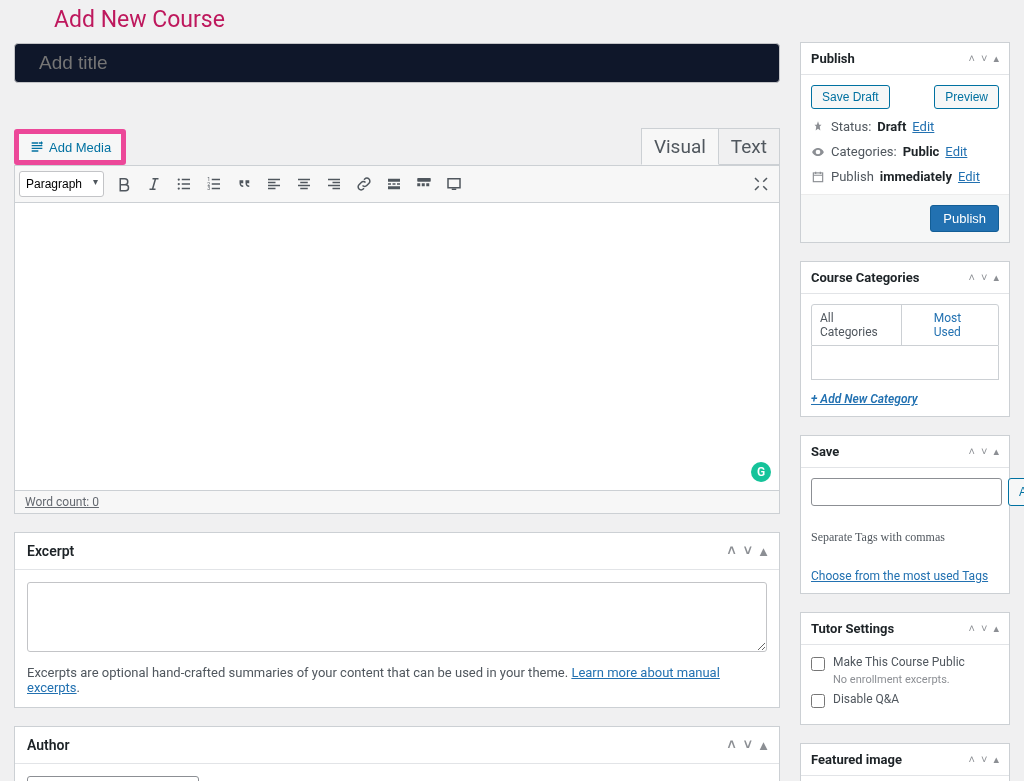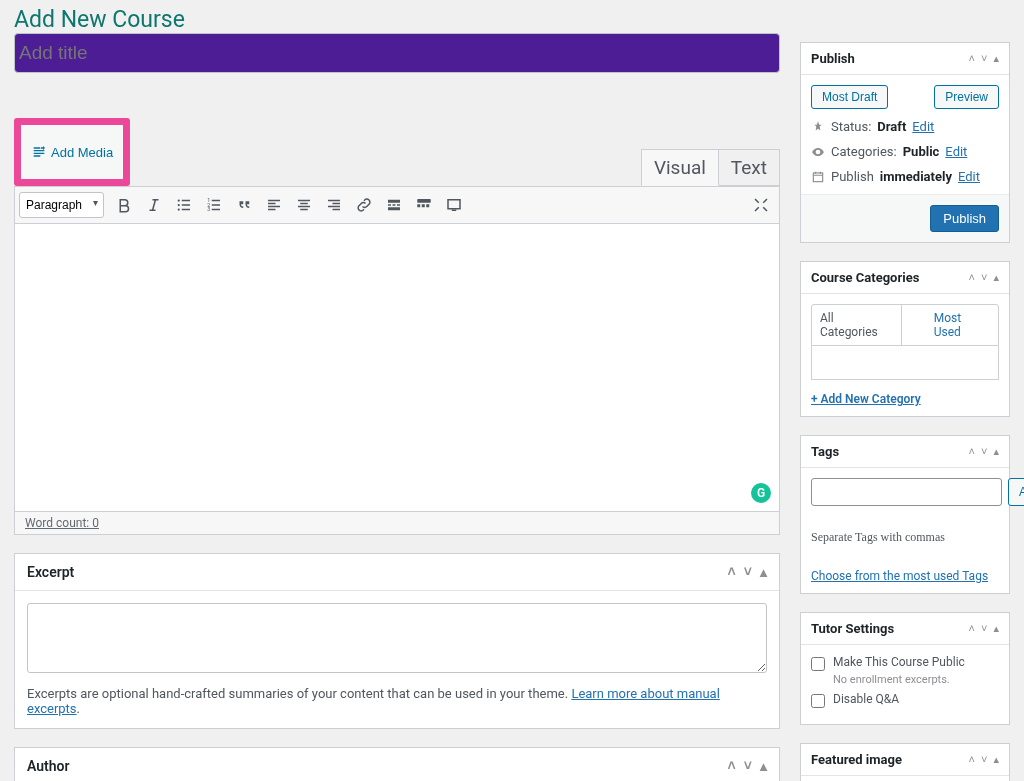--- a/index.html
+++ b/index.html
@@ -12,54 +12,55 @@
     height: 781px;
     overflow: hidden;
   }
   .wrap { display: flex; gap: 20px; padding: 0 14px 14px 14px; }
   .main { flex: 1; min-width: 0; }
   .side { width: 210px; flex-shrink: 0; padding-top: 42px; }
 
   .page-title {
     font-size: 23px;
     font-weight: 400;
-    color: #0f766e;
-    padding: 6px 0 0 0;
+    color: #be185d;
+    padding: 6px 0 10px 0;
+    margin-left: 40px;
   }
 
   .title-input {
     width: 100%;
     height: 40px;
     font-size: 19px;
     border: 1px solid #c3c4c7;
     border-radius: 4px;
-    background: #4c1d95;
-    padding: 3px 4px;
+    background: #0f172a;
+    padding: 3px 24px;
     color: #8c8f94;
   }
 
   .editor-wrap { margin-top: 45px; }
 
   .media-row {
     display: flex;
     justify-content: space-between;
     align-items: flex-end;
     margin-bottom: 0;
   }
 
   .btn-media {
     display: inline-flex;
     align-items: center;
     gap: 4px;
-    border: 7px solid #ec4899;
+    border: 5px solid #ec4899;
     border-radius: 3px;
     background: #f6f7f7;
     color: #0071a1;
     font-size: 13px;
-    padding: 19px 10px;
+    padding: 5px 10px;
     cursor: pointer;
   }
   .btn-media svg { width: 16px; height: 16px; fill: #0071a1; }
 
   .tabs { display: flex; }
   .tab {
     padding: 6px 12px;
     border: 1px solid #ccd0d4;
     background: #f0f0f1;
     color: #50575e;
@@ -179,21 +180,21 @@
   .pub-footer {
     background:#f6f7f7; border-top:1px solid #ececec;
     padding: 10px; display:flex; justify-content:flex-end;
   }
 
   .cat-tabs { display:flex; border:1px solid #ccd0d4; border-radius:3px 3px 0 0; overflow:hidden;gap:24px; }
   .cat-tab { padding:6px 8px; font-size:12px; cursor:pointer; border-right:1px solid #ccd0d4; }
   .cat-tab:last-child{border-right:none;}
   .cat-tab.inactive { color:#2271b1; }
   .cat-list { border:1px solid #ccd0d4; border-top:none; height:34px; }
-  .cat-add { margin-top:12px; }
+  .cat-add { margin-top:12px;font-style:italic; }
   .cat-add a { color:#2271b1; text-decoration: underline; font-weight:600; font-size:12px; }
 
   .tag-row{ display:flex; gap:6px; }
   .tag-input{ flex:1; height:28px; border:1px solid #8c8f94; border-radius:3px; padding:0 6px; }
   .tag-help { margin-top:24px; font-size:12px;font-family:Liberation Serif, serif; }
   .tag-link { margin-top:24px; }
   .tag-link a{ color:#2271b1; text-decoration:underline; font-size:12px;}
 
   .chk-row { display:flex; align-items:flex-start; gap:8px; margin-bottom:6px; font-size:12px; }
   .chk-row input { margin-top:2px; width:14px; height:14px; }
@@ -358,21 +359,21 @@
       <div class="sbox-head">
         <span class="sbox-title">Publish</span>
         <span class="sbox-controls">
           <span class="ctrl-btn">˄</span>
           <span class="ctrl-btn">˅</span>
           <span class="ctrl-btn">▴</span>
         </span>
       </div>
       <div class="sbox-body">
         <div style="display:flex; justify-content:space-between;">
-          <button class="btn-outline">Most Draft</button>
+          <button class="btn-outline">Save Draft</button>
           <button class="btn-outline">Preview</button>
         </div>
         <div class="pub-row">
           <svg viewBox="0 0 24 24">
               <path d="M12 2l2 6h4l-3 3 1 7-4-3-4 3 1-7-3-3h4z"></path>
             </svg>
           <span>Status: </span>
           <span class="bold">Draft</span>
           <a href="#">Edit</a>
         </div>
@@ -413,21 +414,21 @@
           <div class="cat-tab">All Categories</div>
           <div class="cat-tab inactive">Most Used</div>
         </div>
         <div class="cat-list"></div>
         <div class="cat-add"><a href="#">+ Add New Category</a></div>
       </div>
     </div>
 
     <div class="sbox">
       <div class="sbox-head">
-        <span class="sbox-title">Tags</span>
+        <span class="sbox-title">Save</span>
         <span class="sbox-controls">
           <span class="ctrl-btn">˄</span>
           <span class="ctrl-btn">˅</span>
           <span class="ctrl-btn">▴</span>
         </span>
       </div>
       <div class="sbox-body">
         <div class="tag-row">
           <input class="tag-input" type="text" style="">
           <button class="btn-outline">Add</button>

